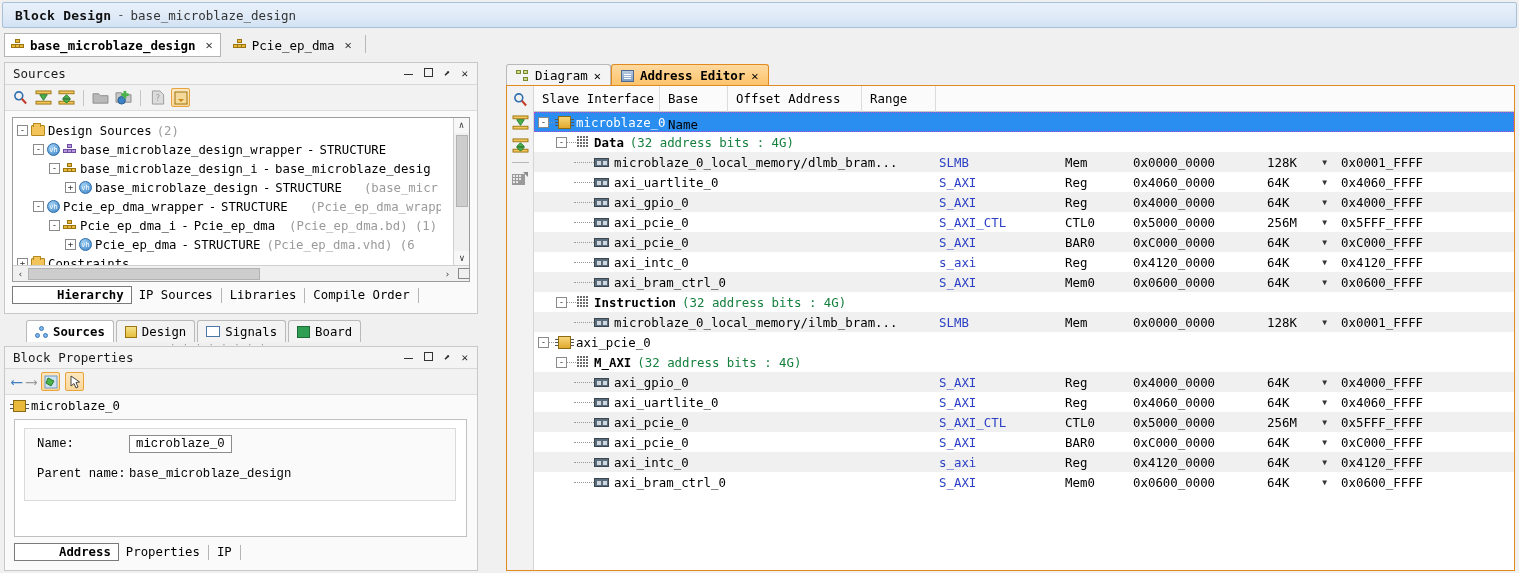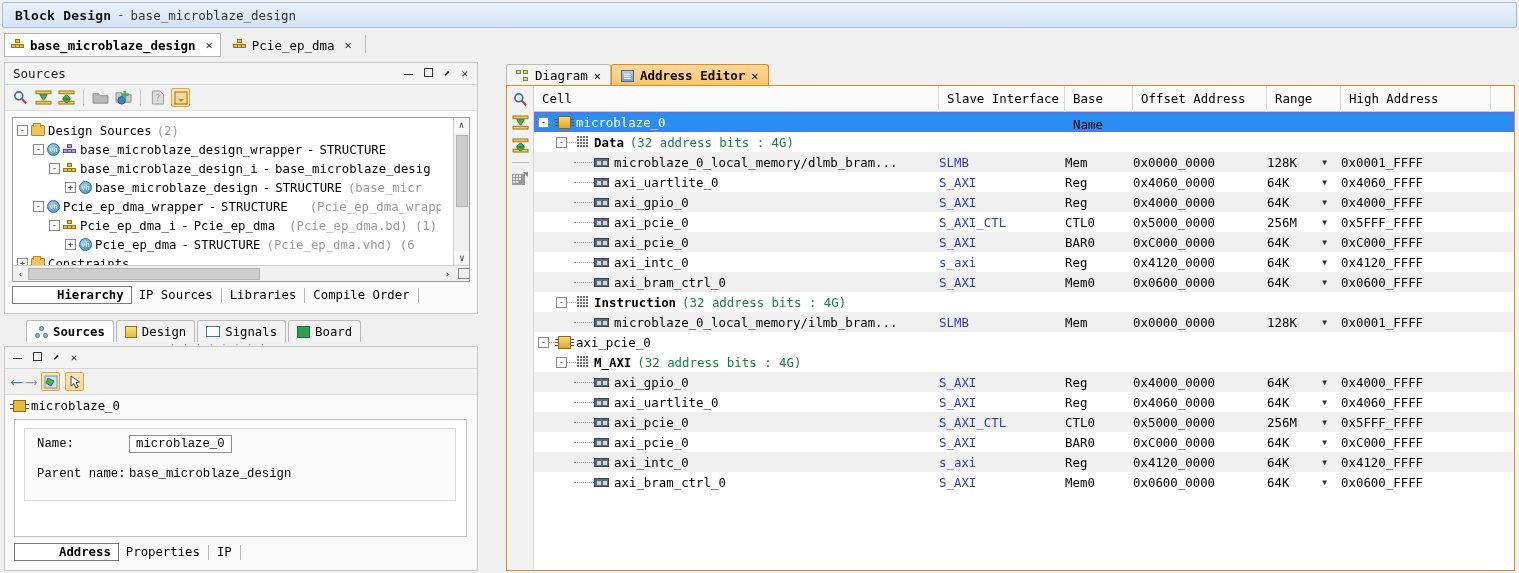--- a/index.html
+++ b/index.html
@@ -352,21 +352,21 @@
           <span class="bold" style="margin:0 5px">-</span>
           <span class="bold">base_microblaze_desig</span>
         </div>
 
         <div class="trow" style="padding-left:48px;">
           <span class="tog">+</span>
           <span class="ico-vhd">vh</span>
           <span class="bold">base_microblaze_design</span>
           <span class="bold" style="margin:0 5px">-</span>
           <span class="bold">STRUCTURE</span>
-          <span class="grey" style="margin-left:6px">(base_micr</span>
+          <span class="grey" style="margin-left:22px">(base_micr</span>
         </div>
 
         <div class="trow" style="padding-left:16px;">
           <span class="tog">-</span>
           <span class="ico-vhd">vh</span>
           <span class="bold">Pcie_ep_dma_wrapper</span>
           <span class="bold" style="margin:0 5px">-</span>
           <span class="bold">STRUCTURE</span>
           <span class="grey" style="margin-left:22px">(Pcie_ep_dma_wrappe</span>
         </div>
@@ -446,20 +446,21 @@
     </div>
     <div class="vtab">
       <span class="ico-board"></span>
       <span>Board</span>
     </div>
   </div>
   <div class="dots">· · · · · · · ·</div>
 
   <div class="panel" id="props-panel">
     <div class="panel-head">
+      <span class="ph-title">Block Properties</span>
       <span class="win-btns">
         <span><i class="wb-min"></i></span>
         <span><i class="wb-max"></i></span>
         <span class="wb-float">⬈</span>
         <span class="wb-close">✕</span>
       </span>
     </div>
 
     <div class="props-toolbar">
       <span class="arrow-ico arrow-blue">⟵</span>
@@ -560,26 +561,24 @@
               <rect x="4" y="9" width="2" height="2"></rect>
             </g>
             <polygon points="11,0 16,0 16,5" fill="#8a8a8a"></polygon>
           </svg>
       </span>
     </div>
 
     <div class="ed-body">
 
       <div class="ed-header">
-        <div class="hc c-cell">Cell</div>
         <div class="hc c-slave" style="color:#000">Slave Interface</div>
         <div class="hc c-base">Base Name</div>
         <div class="hc c-off">Offset Address</div>
         <div class="hc c-range" style="display:block">Range</div>
-        <div class="hc c-high">High Address</div>
       </div>
 
       <div id="ed-rows">
           <div class="ed-row selected">
             <div class="c-cell">
               <span class="ind" style="width: 4px;"></span>
               <span class="tg">-</span>
               <span class="leadline"></span>
               <span class="ico-proc"></span>
               <span class="nm">microblaze_0</span>

